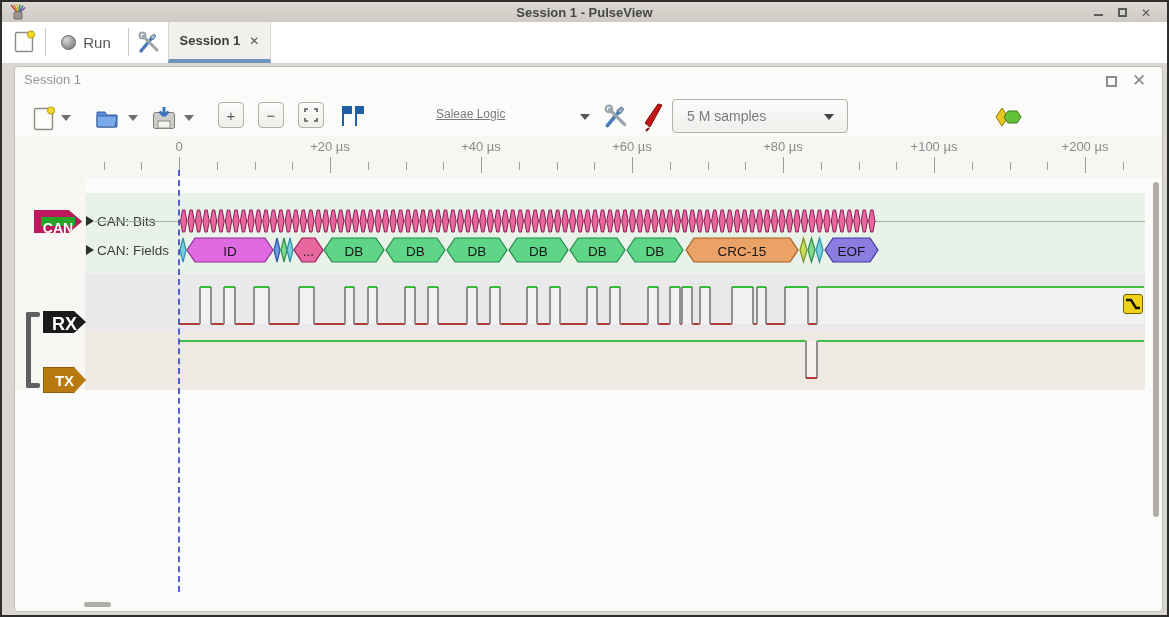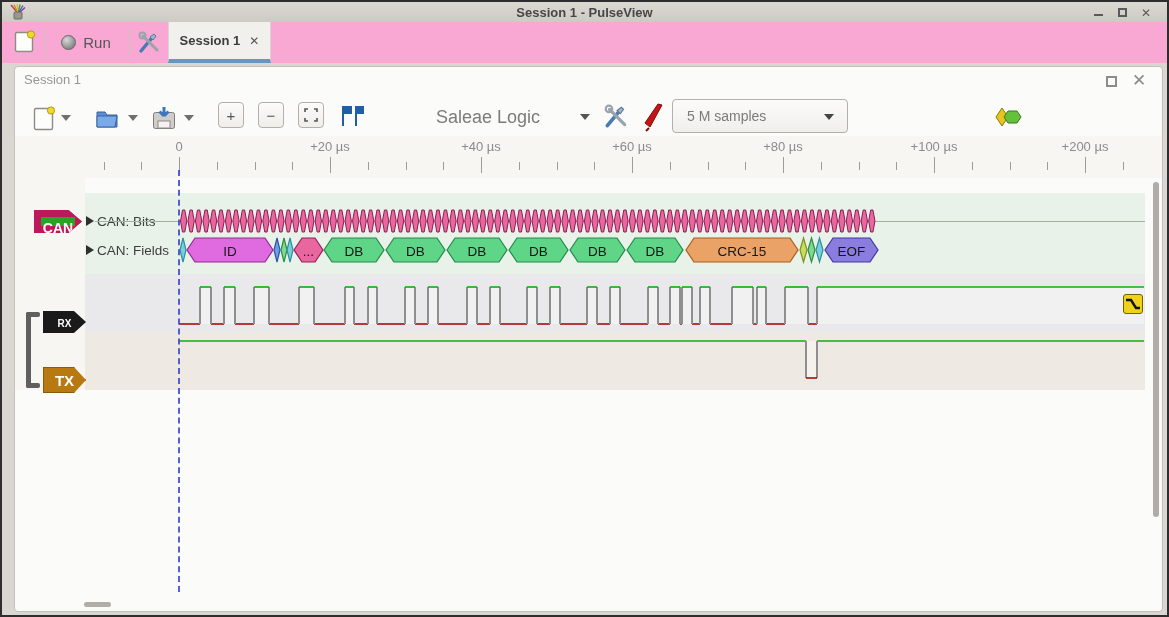--- a/index.html
+++ b/index.html
@@ -11,21 +11,21 @@
             background:linear-gradient(#dcd9d3,#cdcac4);border-bottom:1px solid #b5b2ac;}
   #app-icon{position:absolute;left:7px;top:1px;}
   #window-title{position:absolute;left:0;right:0;top:3px;text-align:center;
                 font-size:13px;font-weight:bold;color:#474747;}
   .win-ctl{position:absolute;top:3px;width:18px;height:16px;color:#5a5a5a;font-size:12px;
            text-align:center;line-height:16px;}
   #btn-min{right:60px;} #btn-max{right:36px;} #btn-close{right:12px;}
   .minbar{display:inline-block;width:9px;height:2px;background:#5a5a5a;margin-bottom:1px;}
   .maxbox{display:inline-block;width:9px;height:9px;border:2px solid #5a5a5a;}
   
-  #main-toolbar{position:absolute;left:2px;top:22px;right:2px;height:41px;background:#f9a8d4;}
+  #main-toolbar{position:absolute;left:2px;top:22px;right:2px;height:41px;background:#ffffff;}
   .tb-sep{position:absolute;top:6px;width:1px;height:28px;background:#c9c6c0;}
   .tbtn{position:absolute;display:flex;align-items:center;justify-content:center;}
   #run-button{left:52px;top:5px;width:64px;height:30px;}
   #run-led{width:15px;height:15px;border-radius:50%;border:1px solid #666;
            background:radial-gradient(circle at 35% 30%,#d8d8d8,#9b9b9b 55%,#6e6e6e);}
   #run-label{margin-left:7px;font-size:15px;color:#575757;}
   #session-tab{position:absolute;left:166px;top:0;width:103px;height:41px;background:#f2f0ed;
                border-left:1px solid #d8d5d0;border-right:1px solid #d8d5d0;
                border-bottom:4px solid #6d95bb;display:flex;align-items:center;justify-content:center;gap:9px;}
   #session-tab .tab-label{font-size:13px;font-weight:bold;color:#3c3c3c;}
@@ -39,36 +39,36 @@
   
   .drop-arrow{width:0;height:0;border-left:5px solid transparent;border-right:5px solid transparent;
               border-top:6px solid #6f6f6f;position:absolute;}
   .sqbtn{position:absolute;width:26px;height:26px;top:102px;border:1px solid #b3b0aa;border-radius:4px;
          background:linear-gradient(#fcfbfa,#f0eeea);display:flex;align-items:center;justify-content:center;
          font-size:15px;color:#555;}
   .combo{position:absolute;top:99px;height:34px;border:1px solid #b3b0ab;border-radius:4px;
          background:linear-gradient(#fcfbfa,#f1efec);}
   .combo .val{position:absolute;left:14px;top:8px;font-size:14px;color:#7b7b7b;}
   .combo .drop-arrow{right:13px;top:14px;}
-  #device-select{position:absolute;left:436px;top:107px;font-size:18px;color:#7b7b7b;}
+  #device-select{position:absolute;left:436px;top:107px;font-size:12px;color:#7b7b7b;text-decoration:underline;}
   
   #ruler{position:absolute;left:15px;top:136px;width:1147px;height:42px;background:#f7f6f3;}
   #gutter{position:absolute;left:15px;top:178px;width:70px;height:212px;background:#f7f6f3;}
   .ruler-label{position:absolute;top:3px;transform:translateX(-50%);font-size:13px;color:#8b8b8b;white-space:nowrap;}
   .tick{position:absolute;width:1px;background:#9c9c9c;}
   .row-bg{position:absolute;left:85px;width:1060px;}
   #row-decoder{top:193px;height:81px;background:#e9f2e8;}
   #row-rx{top:274px;height:58px;background:#e9e9eb;}
   #row-tx{top:332px;height:58px;background:#eee9e2;}
   
   .chan-tag{position:absolute;color:#fff;font-weight:bold;text-align:center;
             clip-path:polygon(0 0,72% 0,100% 50%,72% 100%,0 100%);}
   #can-tag{left:34px;top:210px;width:48px;height:23px;font-size:14px;line-height:23px;
            border:7px solid #be185d;}
-  #rx-tag{left:43px;top:311px;width:43px;height:22px;font-size:10px;line-height:26px;}
+  #rx-tag{left:43px;top:311px;width:43px;height:22px;font-size:18px;line-height:26px;}
   #tx-tag{left:43px;top:367px;width:43px;height:26px;font-size:15px;line-height:26px;border:1px solid #8a5c09;}
   .expander{position:absolute;width:0;height:0;border-top:5px solid transparent;border-bottom:5px solid transparent;
             border-left:8px solid #2f2f2f;}
   .row-label{position:absolute;left:97px;font-size:13.5px;color:#3d3d3d;white-space:nowrap;}
   
   .bracket{position:absolute;background:#5f5f5f;border-radius:2px;}
   
   #cursor-line{position:absolute;top:170px;height:422px;width:0;
                border-left:2px dashed #3847c8;opacity:.85;}
   

